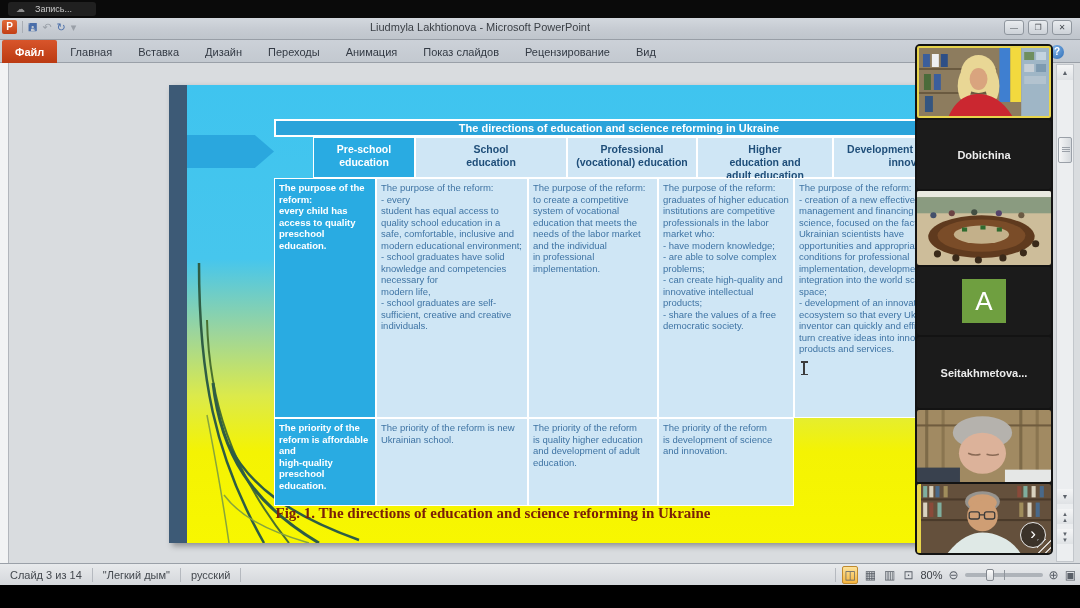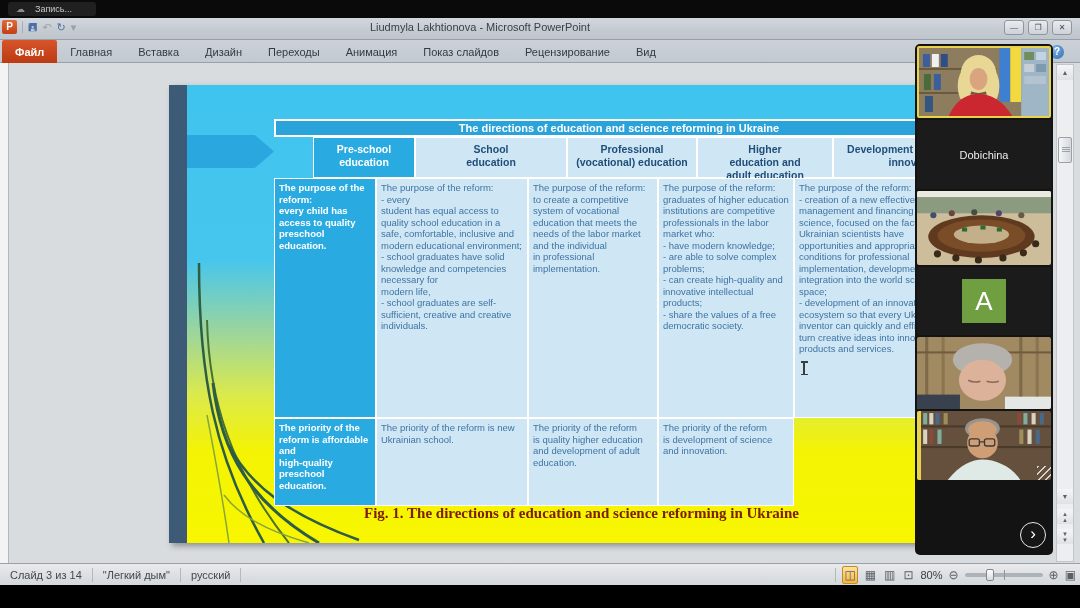--- a/index.html
+++ b/index.html
@@ -65,21 +65,21 @@
   .trow { display:grid; grid-template-columns:102px 152px 130px 136px 170px; }
   .tcell { border:1.5px solid #fff; background:#cfe6f5; color:#3f74a4; font-size:9.5px;
     line-height:11.5px; padding:3px 4px; white-space:pre-line; }
   .tcell.head { color:#1f4e79; font-weight:bold; text-align:center; font-size:10.5px;
     line-height:13px; padding-top:5px; }
   .tcell.blue { background:#29abe2; color:#fff; font-weight:bold; }
   .row-head { height:41px;padding-left:39px; } .row-head .tcell{ height:41px; }
   .row-1 .tcell { height:240px; }
   .row-2 .tcell { height:88px; }
 
-  #caption { left:18px; top:420px; width:612px; text-align:right;
+  #caption { left:18px; top:420px; width:612px; text-align:center;
     font-family:"Liberation Serif", serif; font-weight:bold; font-size:15px; color:#7a2008; }
 
   
   #ibeam { left:803px; top:299px; width:2px; height:12px; background:#3c3c3c; }
   #ibeam::before, #ibeam::after { content:""; position:absolute; left:-2.5px; width:7px;
     height:1.5px; background:#3c3c3c; }
   #ibeam::before { top:-1px; } #ibeam::after { bottom:-1px; }
 
   
   #scrollbar { left:1056px; top:1px; width:18px; height:498px; background:#eceef0;
@@ -118,21 +118,21 @@
   #bottom-black { left:0; top:585px; width:1080px; height:23px; background:#000; }
 
   
   #video-panel { left:915px; top:44px; width:138px; height:511px; background:#131313;
     border-radius:5px; padding:2px; display:flex; flex-direction:column; gap:2px; z-index:60; }
   .vtile { position:relative; width:134px; background:#1b1b1b; border-radius:2px;
     overflow:hidden; flex:0 0 auto; }
   .vtile.speaking { border:2px solid #e7d44b; }
   .vtile svg { display:block; width:100%; height:100%; }
   .vname { position:absolute; left:0; right:0; top:50%; transform:translateY(-50%);
-    text-align:center; color:#ececec; font-size:11px; font-weight:normal; }
+    text-align:center; color:#ececec; font-size:11px; font-weight:bold; }
   .avatar-box { position:absolute; left:50%; top:50%; transform:translate(-50%,-50%);
     width:44px; height:44px; background:#6f9f40; display:flex; align-items:center;
     justify-content:center; color:#fff; font-size:26px; }
   #next-btn { position:absolute; right:7px; bottom:7px; width:26px; height:26px;
     border-radius:50%; background:rgba(25,25,25,.55); border:1.5px solid #e8e8e8;
     color:#fff; font-size:17px; line-height:22px; text-align:center; }
   #t7-stripe { position:absolute; left:0; top:0; bottom:0; width:4px; background:#e7d44b; }
   #resize-grip { position:absolute; right:0; bottom:0; width:14px; height:14px; opacity:.75;
     background:repeating-linear-gradient(135deg,#fff 0 1.5px,transparent 1.5px 5px); }
 </style>
@@ -348,20 +348,23 @@
       <circle cx="102" cy="24" r="3" fill="#6b5a43"></circle>
     </svg>
   </div>
 
   <div class="vtile" style="height:68px;">
     <div class="avatar-box">
       <span>A</span>
     </div>
   </div>
 
+  <div class="vtile" style="height:71px;">
+    <div class="vname">Seitakhmetova...</div>
+  </div>
 
   <div class="vtile" style="height:72px;">
     <svg viewBox="0 0 131 70" preserveAspectRatio="none">
       <rect x="0" y="0" width="131" height="70" fill="#a18a62"></rect>
       <rect x="8" y="0" width="3" height="70" fill="#7d6a48"></rect>
         <rect x="24" y="0" width="3" height="70" fill="#8a7550"></rect>
       <rect x="100" y="0" width="3" height="70" fill="#7d6a48"></rect>
         <rect x="116" y="0" width="3" height="70" fill="#8a7550"></rect>
       <rect x="0" y="14" width="131" height="2" fill="#6f5c3e"></rect>
       <ellipse cx="64" cy="22" rx="29" ry="16" fill="#b5b2ad"></ellipse>

